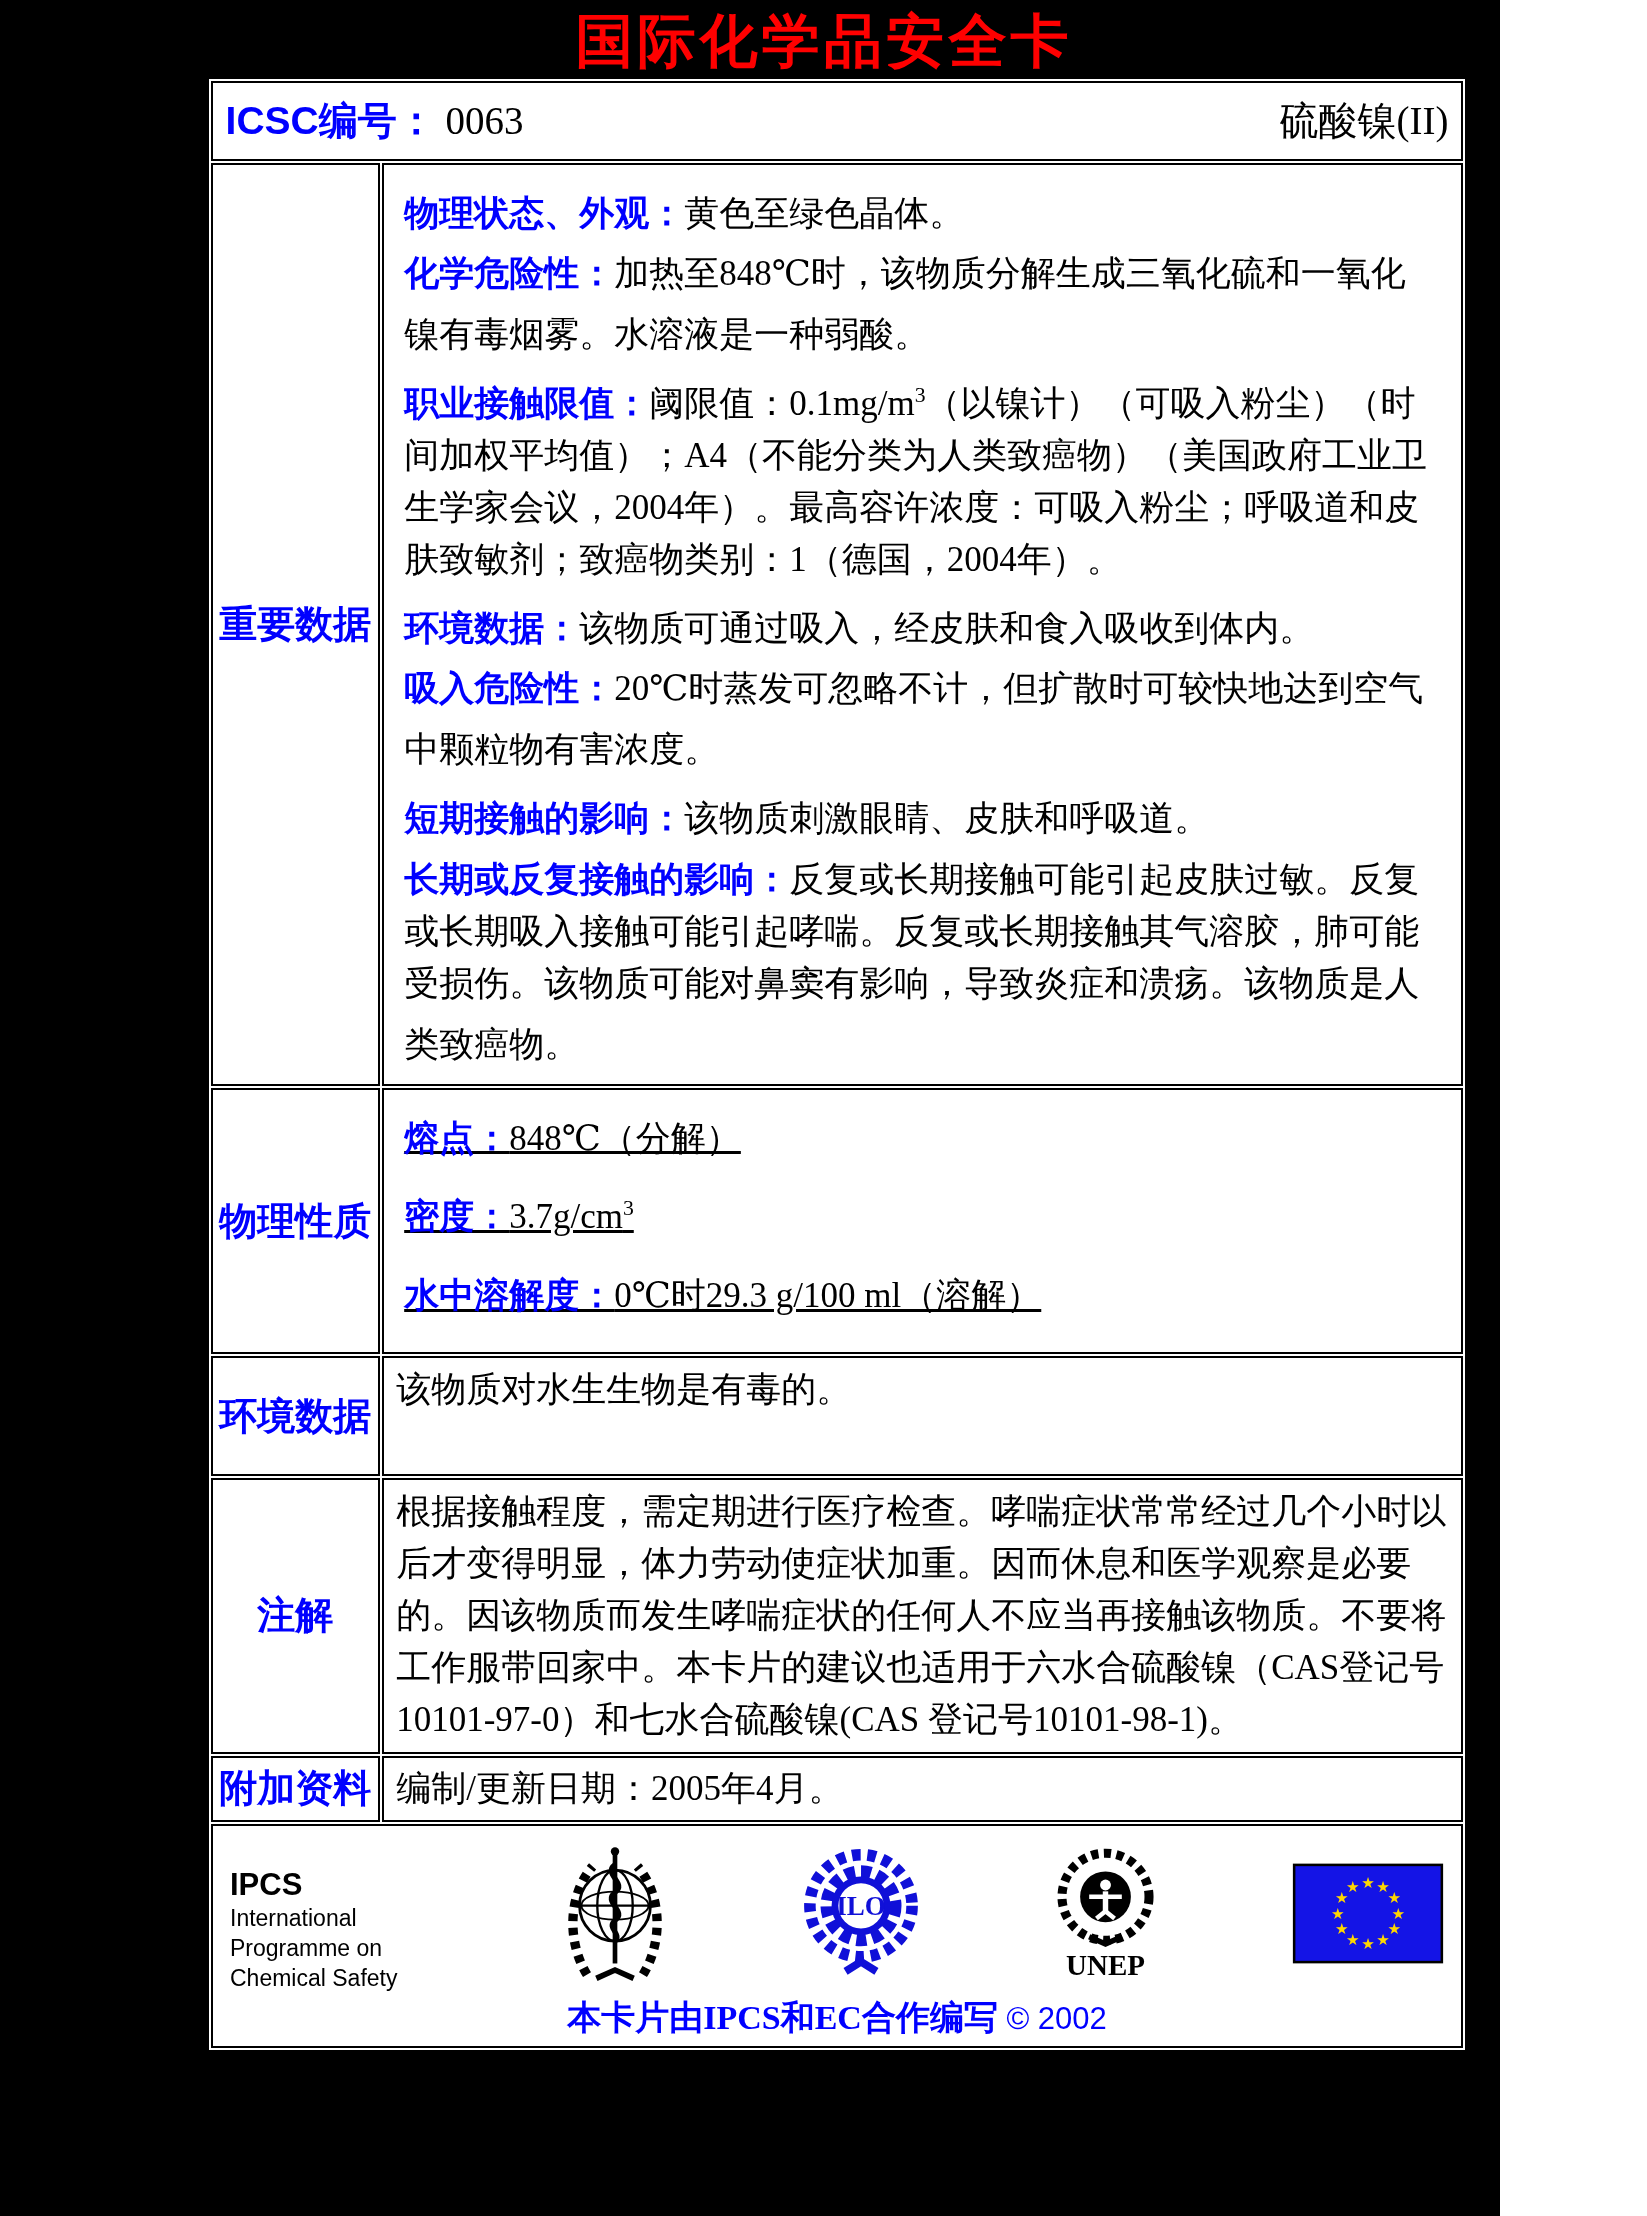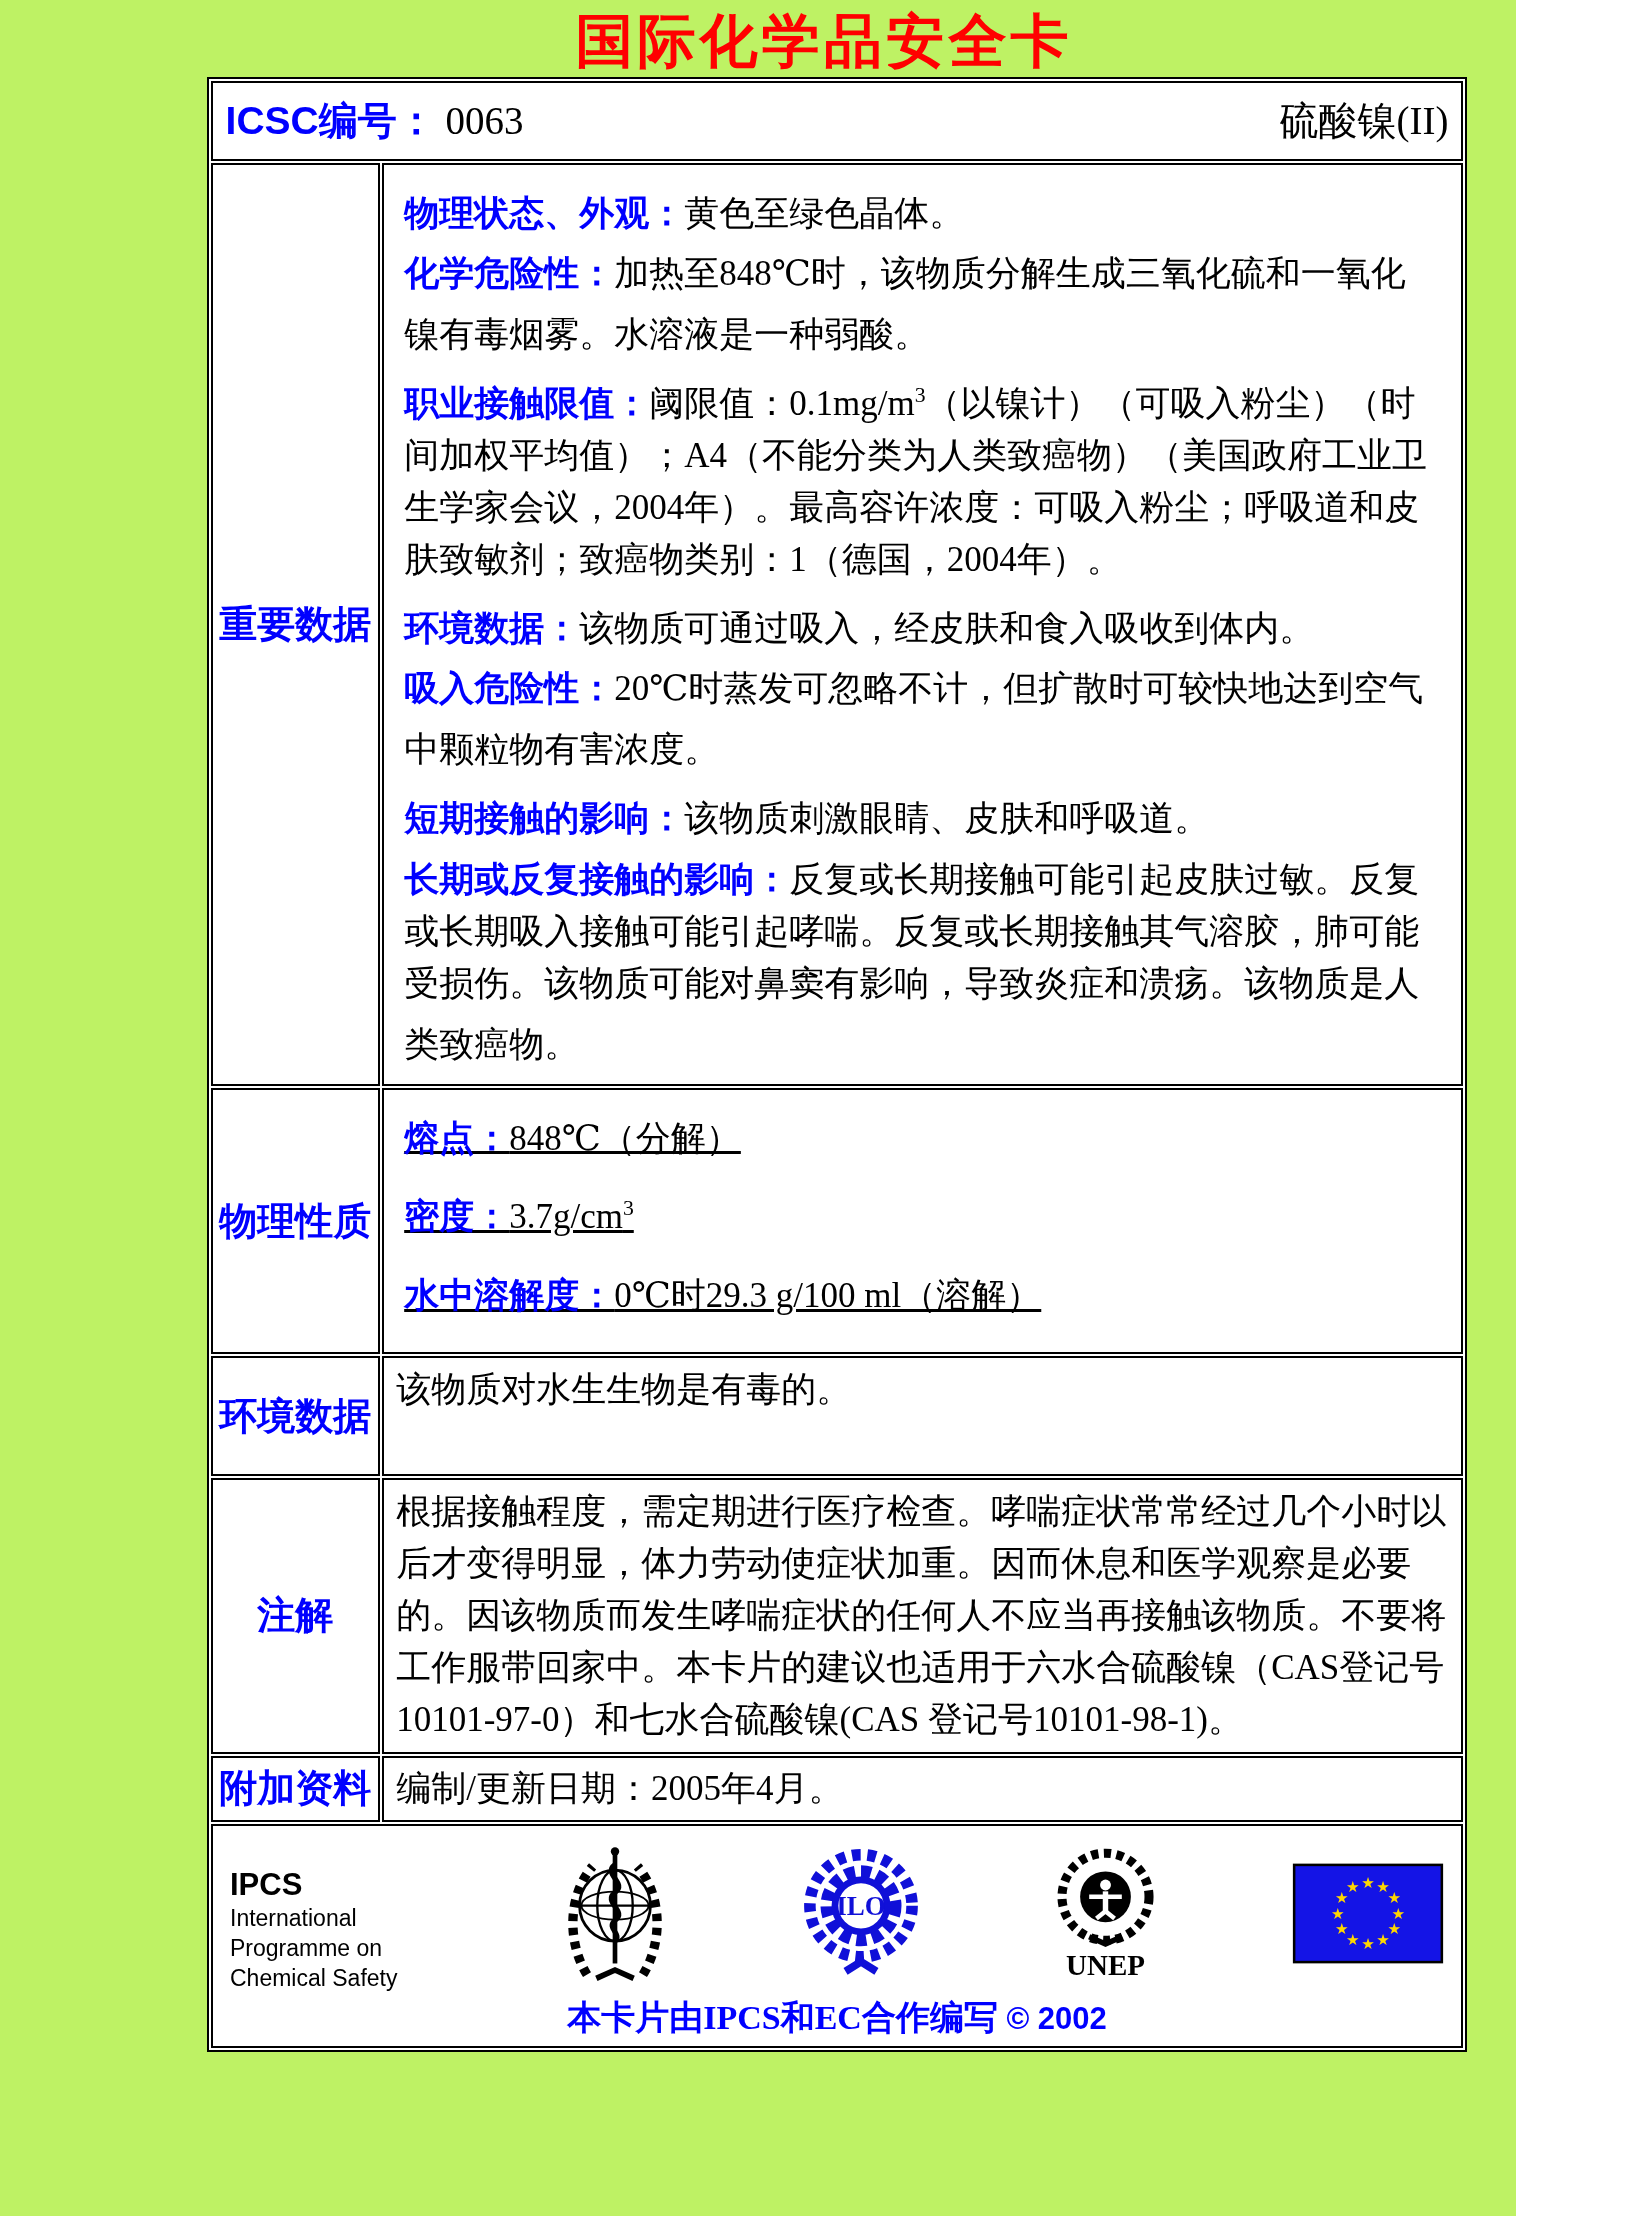--- a/index.html
+++ b/index.html
@@ -1,17 +1,17 @@
 <!DOCTYPE html>
 <html style="font-size:11.2px"><head>
 <meta charset="utf-8">
 <style>
   html,body{margin:0;padding:0;background:#ffffff;}
-  .page{position:relative;width:1500px;height:2216px;background:#bef264;overflow:hidden;
-        font-family:"Liberation Serif","DejaVu Serif",serif;color:#000;padding-left:16px;}
+  .page{position:relative;width:1500px;height:2216px;background:#000000;overflow:hidden;
+        font-family:"Liberation Serif","DejaVu Serif",serif;color:#000;}
   .title{position:absolute;left:194px;top:2.8px;width:1260px;text-align:center;
          font-size:58px;font-weight:bold;color:#ff0000;letter-spacing:4.2px;}
   .card{position:absolute;left:207px;top:77px;width:1260px;}
   table.grid{width:100%;border-collapse:separate;border-spacing:2.8px;border:2.8px solid #000;background:#fff;}
   td{border:2.1px solid #000;background:#fff;vertical-align:top;padding:5.6px 12.6px;}
   td.side{width:159px;text-align:center;vertical-align:middle;padding:5.6px 2.8px;}
   .blue{color:#0000ff;font-weight:bold;font-family:"Liberation Sans","DejaVu Sans",sans-serif;}
   .side-label{font-size:38px;}
   .hdr{display:flex;justify-content:space-between;align-items:center;font-size:39px;height:65px;}
   .hdr .num{margin-left:9.8px;}
@@ -22,21 +22,21 @@
   .phys-cell .para{margin-bottom:18px;}
   .env-cell{height:105px;}
   .addl-cell{padding-top:2.8px;padding-bottom:2.8px;}
   .addl{font-size:35px;line-height:44px;}
   .logos-cell{padding:8.4px 17px 5.6px 17px;}
   .logos{display:flex;justify-content:space-between;align-items:center;}
   .ipcs{font-family:"Liberation Sans","DejaVu Sans",sans-serif;width:197px;}
   .ipcs .big{font-size:31px;font-weight:bold;line-height:37px;margin-top:32px;}
   .ipcs .sm{font-size:23px;line-height:30px;}
   .caption{text-align:center;margin-top:1.4px;font-size:34px;color:#0000ff;font-weight:bold;}
-  .caption .cr{font-weight:bold;font-size:31px;font-family:"Liberation Sans","DejaVu Sans",sans-serif;}
+  .caption .cr{font-weight:normal;font-size:31px;font-family:"Liberation Sans","DejaVu Sans",sans-serif;}
   .legal-cell{padding-top:9.8px;padding-bottom:9.8px;}
   .legal{font-size:32px;line-height:44px;}
   .legal .lbl{font-weight:bold;font-family:"Liberation Sans","DejaVu Sans",sans-serif;color:#000;}
   svg{display:block;}
 </style>
 </head>
 <body>
 
 <div class="page">
 

